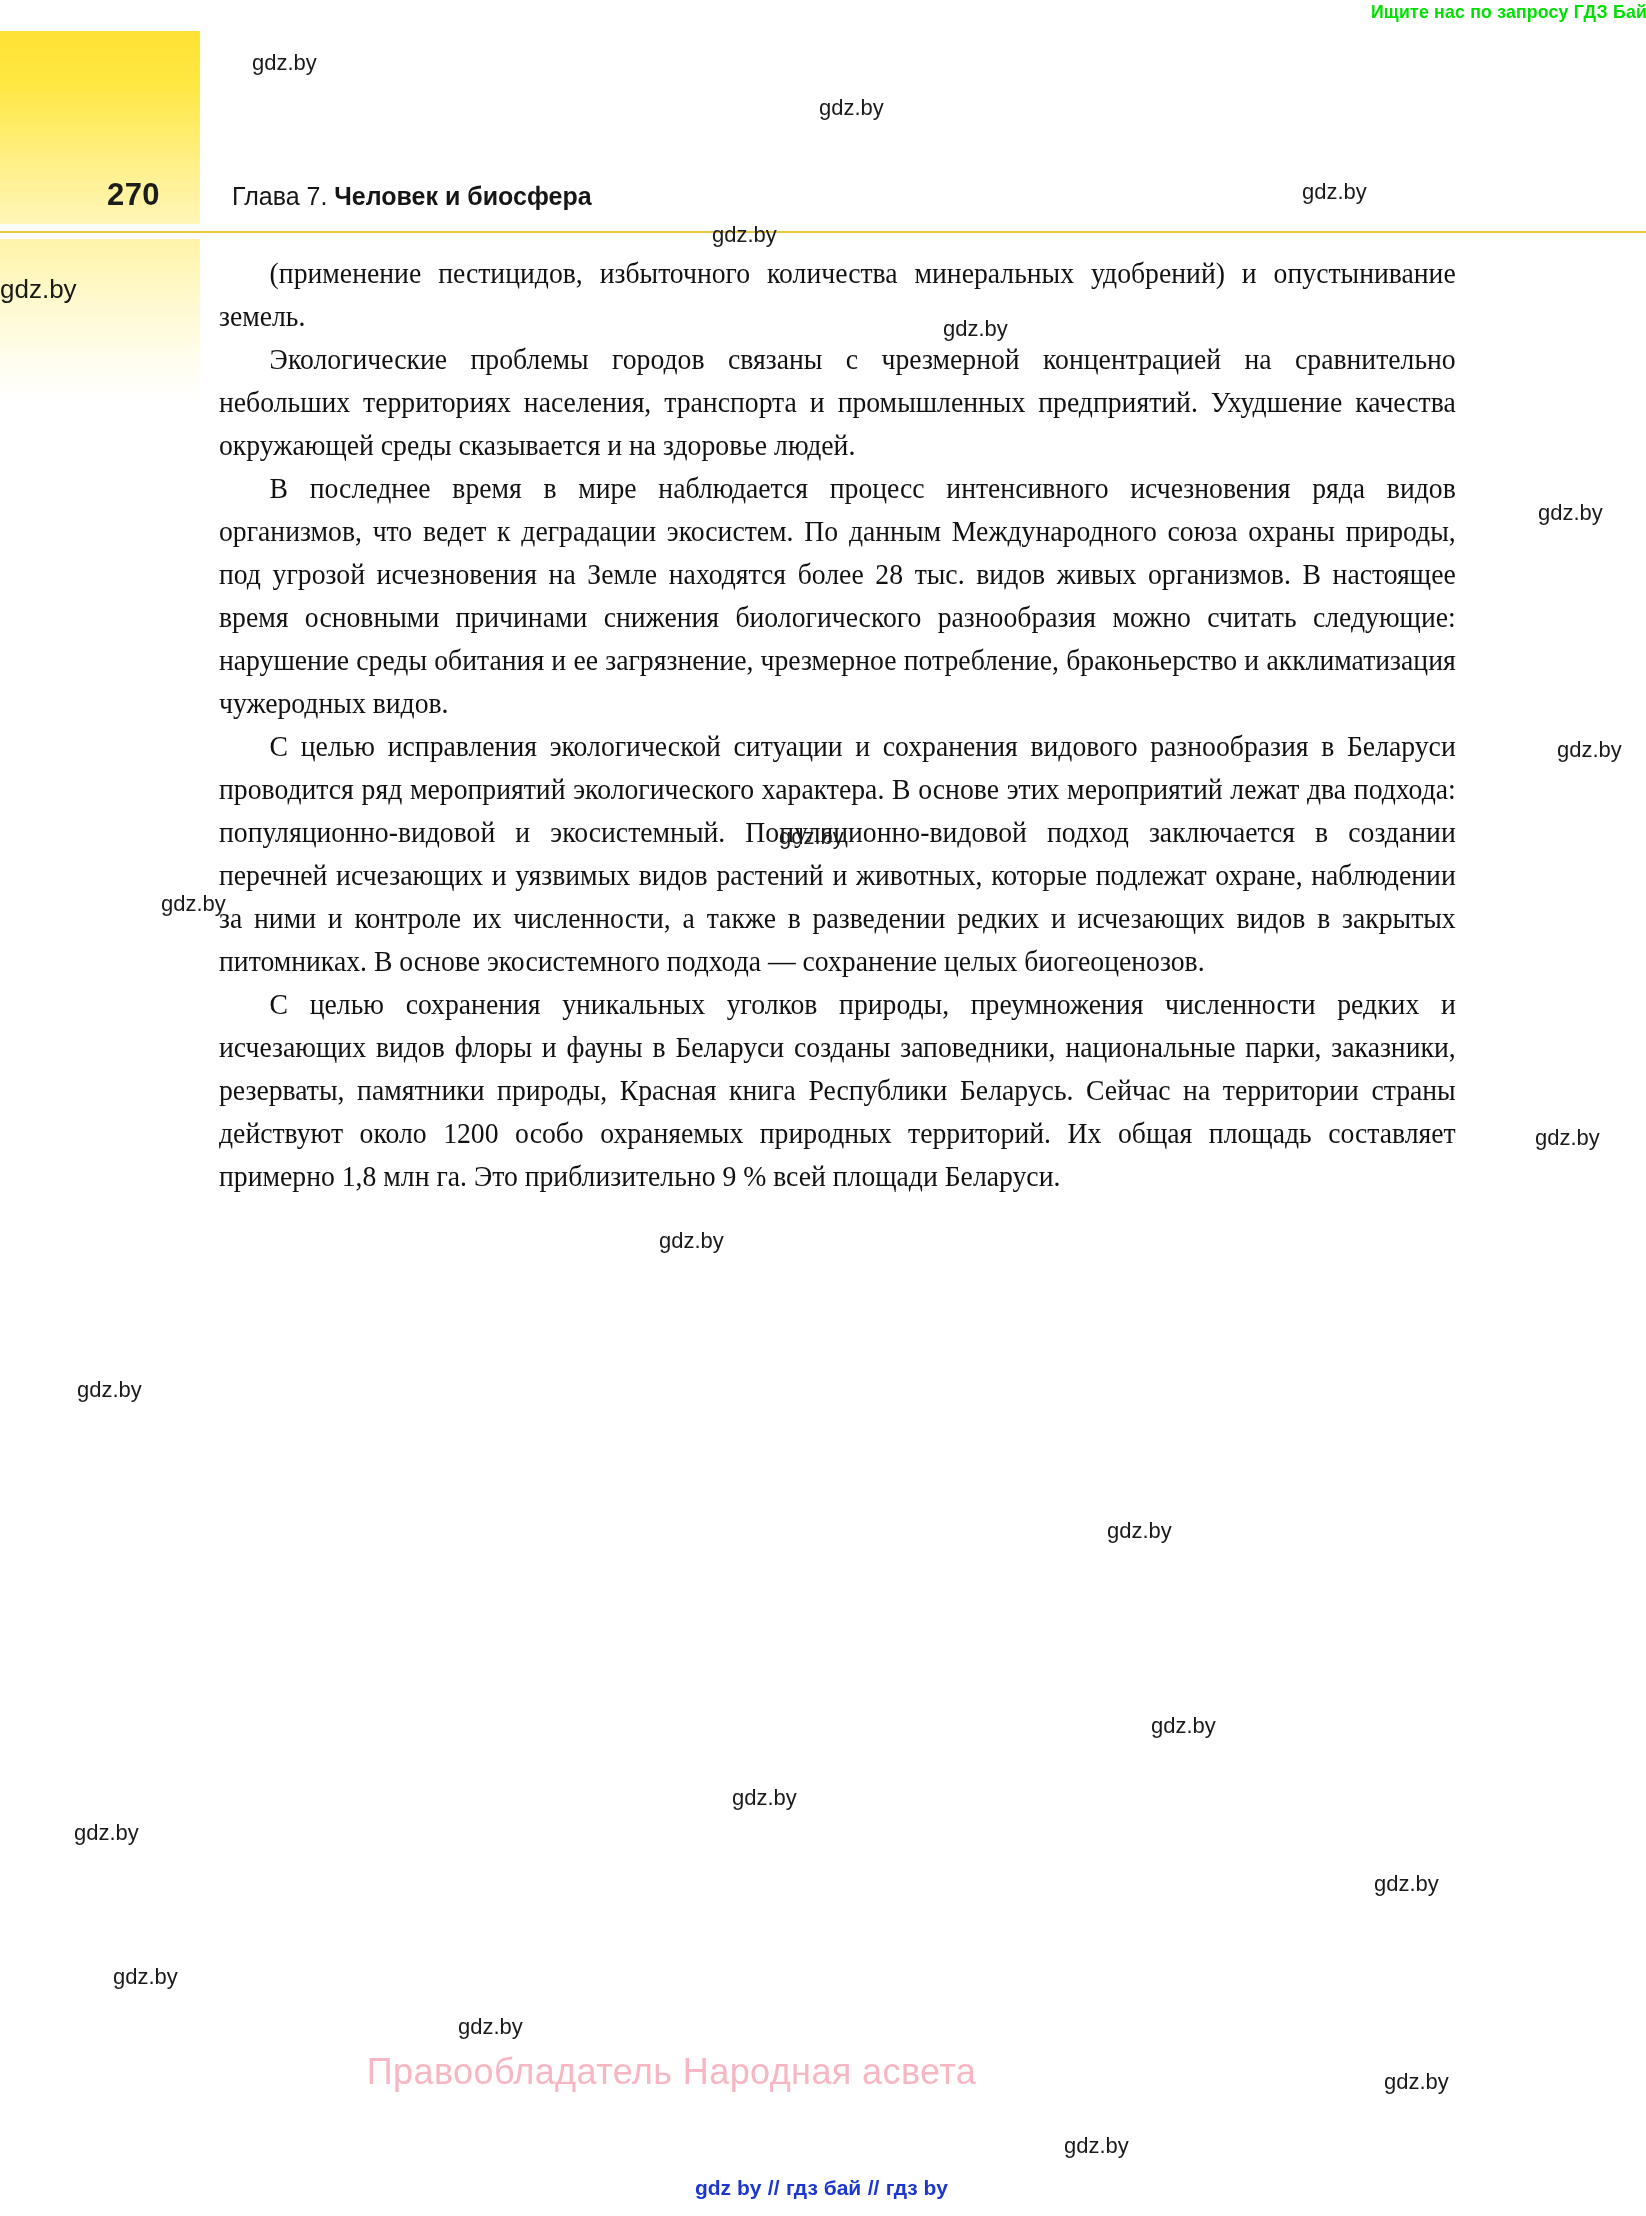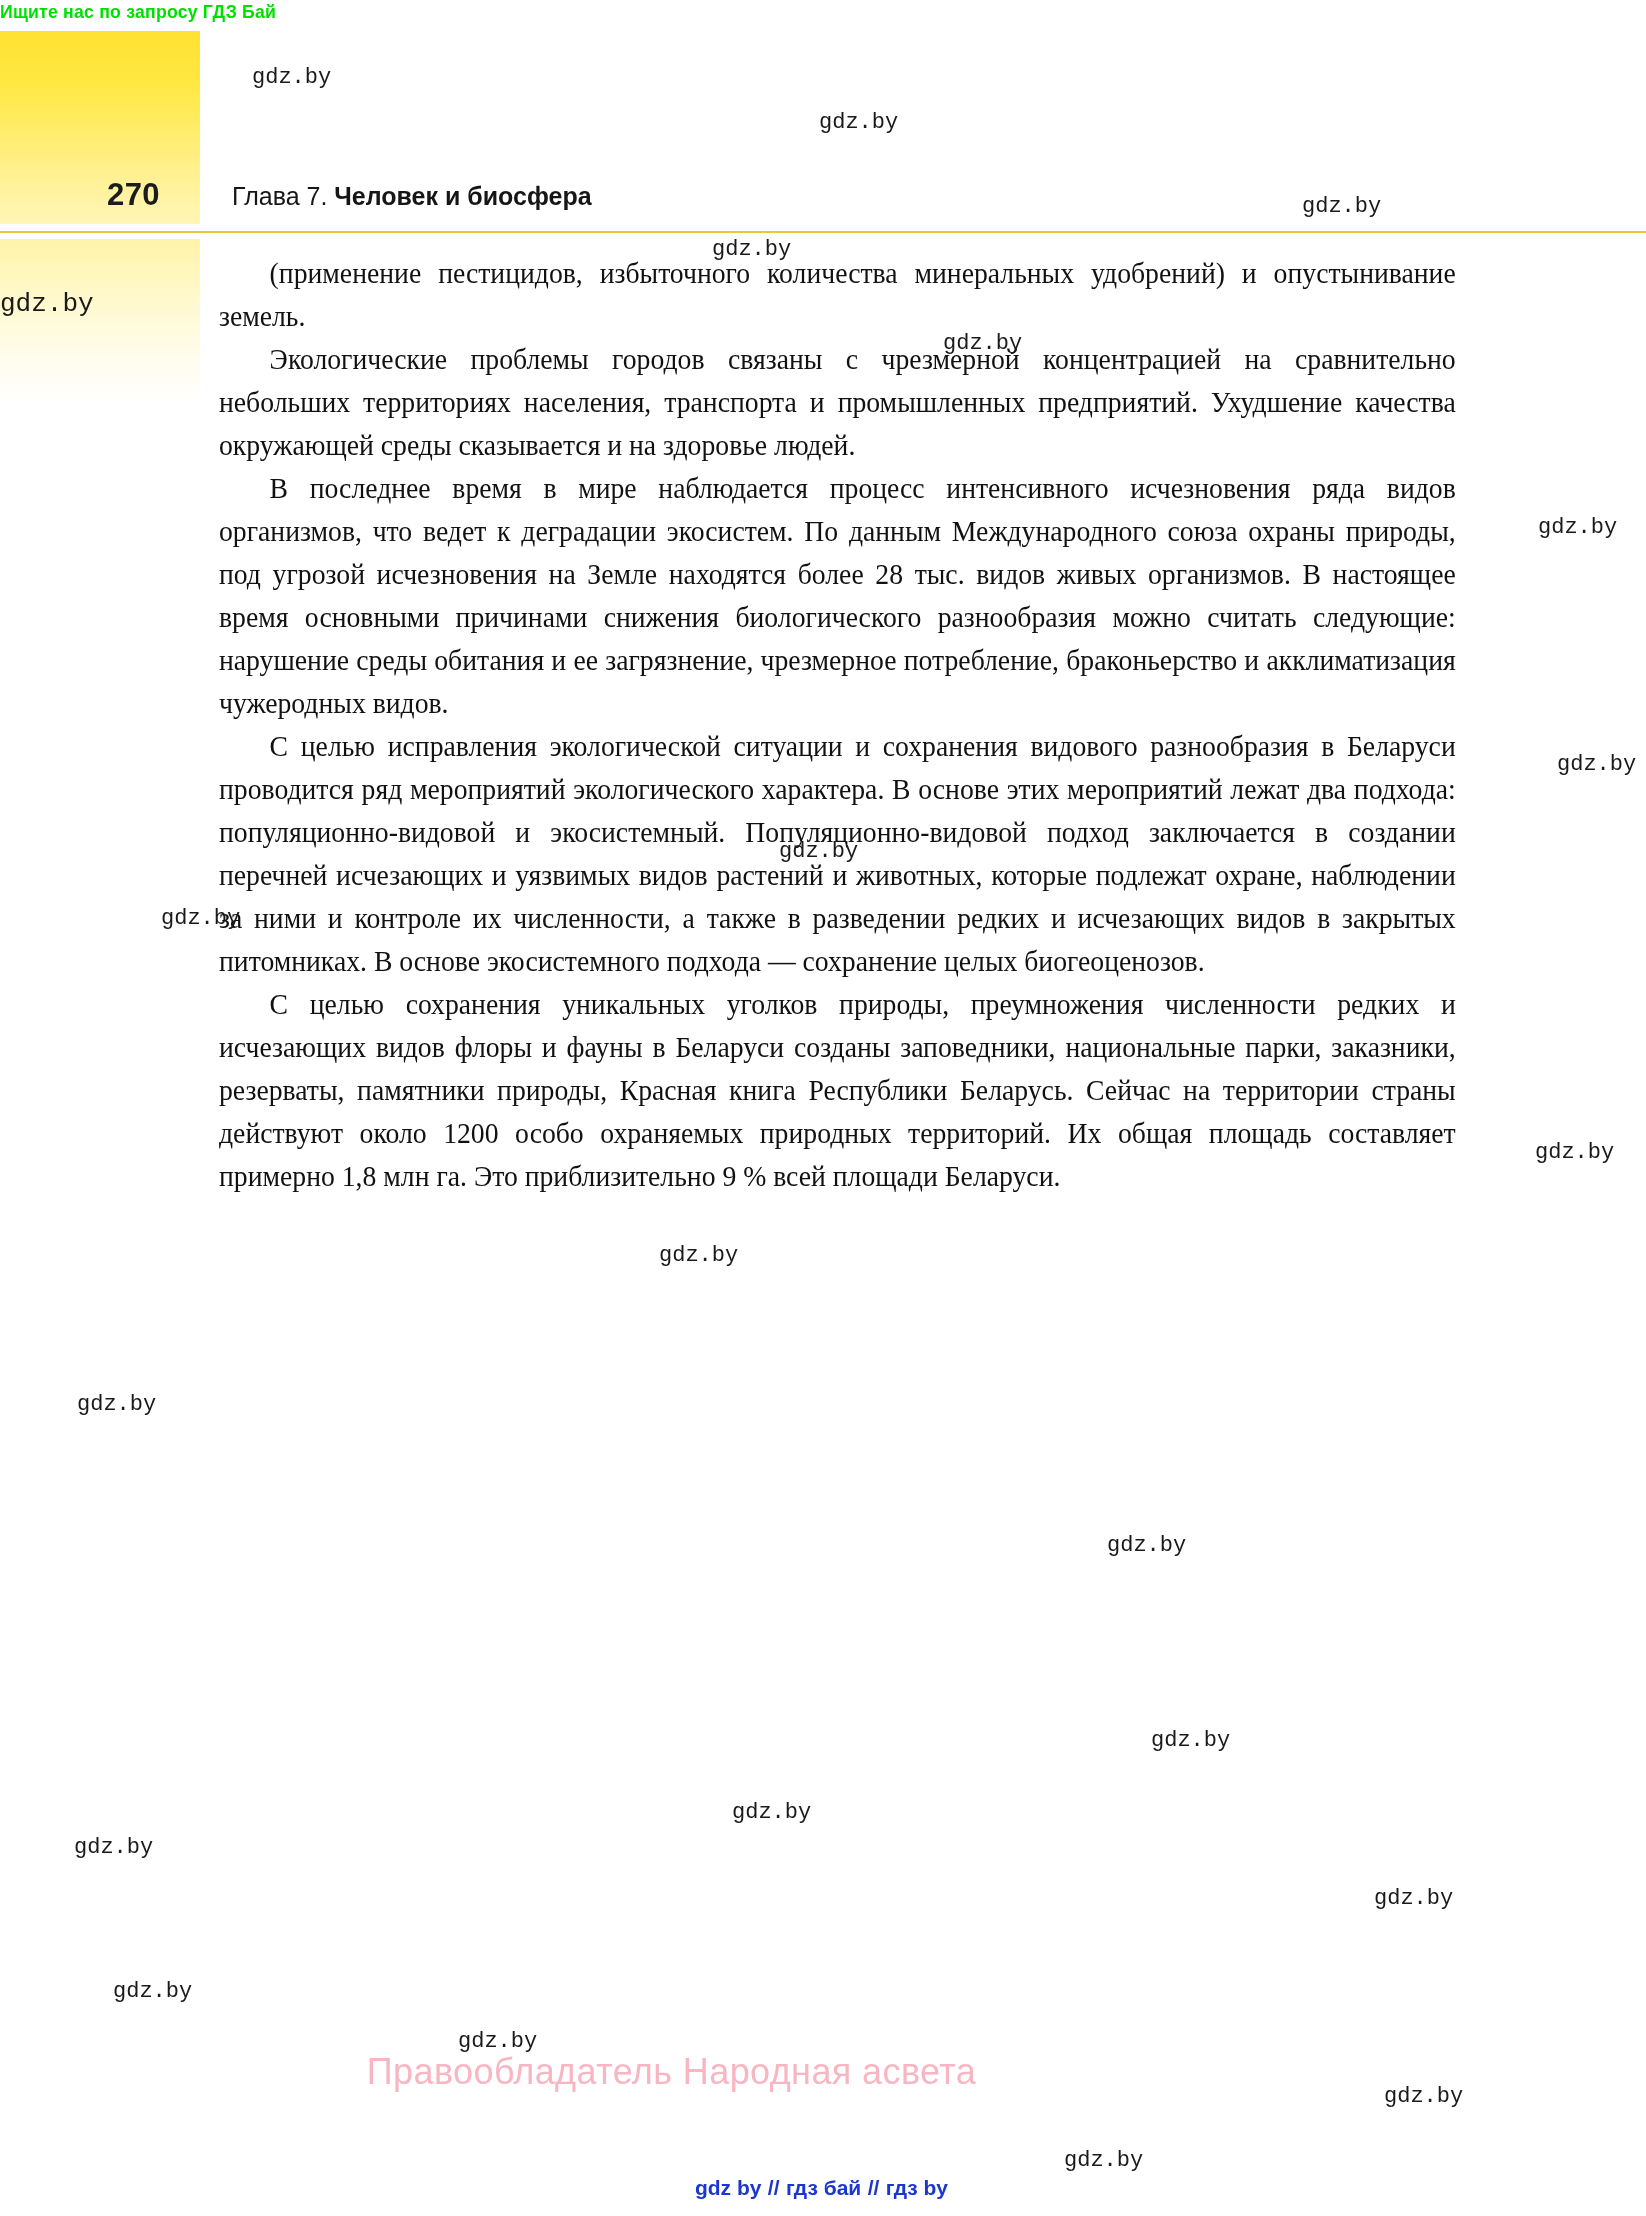--- a/index.html
+++ b/index.html
@@ -6,21 +6,21 @@
   body {
     width:1647px; height:2216px;
     background:#ffffff;
     font-family:"Liberation Serif", serif;
     position:relative; overflow:hidden;
   }
 
   
   .promo {
     position:absolute; top:1.6px; left:0; width:1647px;
-    text-align:left;
+    text-align:right;
     font-family:"Liberation Sans", sans-serif;
     font-weight:bold; font-size:17.7px;
     color:#00e000;
     letter-spacing:0.2px;
   }
 
   
   .ytop {
     position:absolute; left:0; top:31px; width:200px; height:193px;
     background:linear-gradient(to bottom, #ffe133 0%, #ffe843 28%, #fff08a 70%, #fff6b8 100%);
@@ -76,24 +76,23 @@
     position:absolute; left:0; top:2176px; width:1643px;
     text-align:center;
     font-family:"Liberation Sans", sans-serif;
     font-weight:bold; font-size:21px; color:#1c37cf;
   }
   .linkbar span { margin:0 3.2px; }
 
   
   .wm {
     position:absolute;
-    font-family:Liberation Mono, monospace;
+    font-family:Liberation Sans, sans-serif;
     color:#1a1a1a;
     white-space:nowrap;
-    margin-top:15px;
   }
 </style>
 </head>
 <body>
 
 <div class="promo">Ищите нас по запросу ГДЗ Бай</div>
 
 <div class="ytop"></div>
 <div class="ybot"></div>
 

